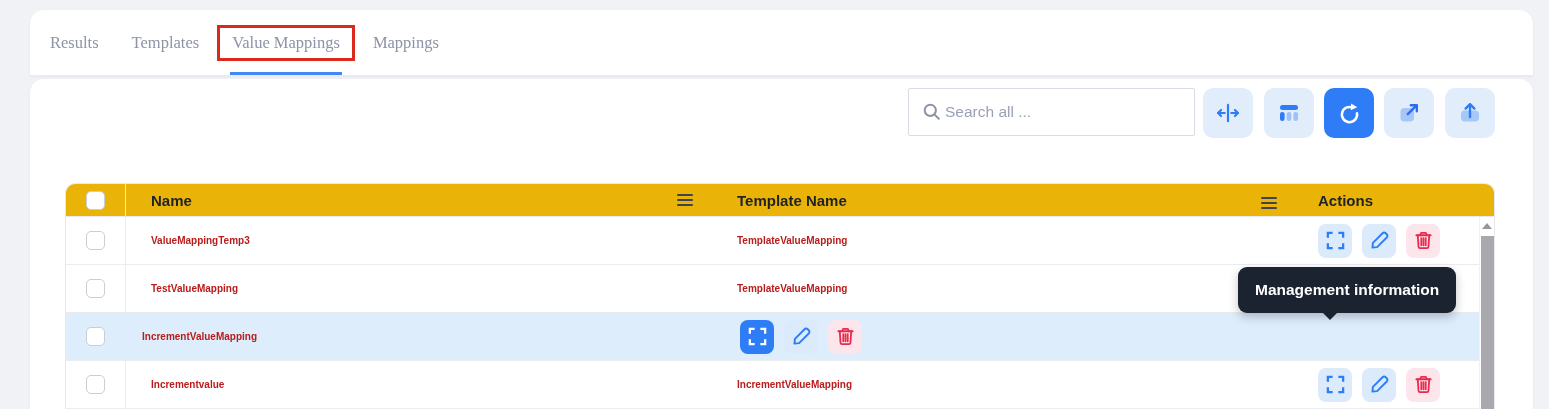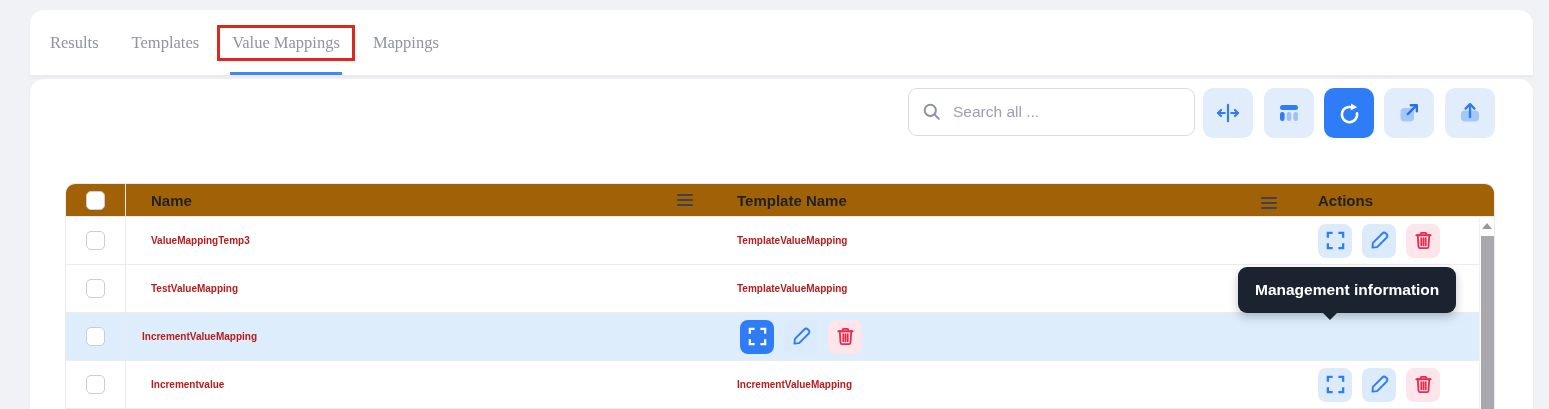--- a/index.html
+++ b/index.html
@@ -18,33 +18,33 @@
   .tabs { display:flex; height:100%; align-items:center; padding-left:20px; gap:33px;font-family:Liberation Serif, serif; }
   .tab { position:relative; height:100%; display:flex; align-items:center; color:#8d93a8; font-size:16.5px; cursor:pointer; white-space:nowrap; }
   .tab .tab-label { padding:5px 0; }
   .tab.annotated .tab-label { border:3px solid #dc291d; padding:5px 12px; margin:0 -15px; }
   .tab.active::after { content:""; position:absolute; left:-2px; right:-2px; bottom:0; height:3px; background:#4187f5; }
 
   
   .content-card { left:30px; top:79px; width:1503px; height:330px; border-radius:14px 14px 0 0; overflow:hidden; }
 
   
-  .search-box { position:absolute; left:878px; top:9px; width:287px; height:48px; border:1px solid #d6dbe6; border-radius:9px; background:#fff; display:flex; align-items:center; padding:0 13px; gap:11px; }
+  .search-box { position:absolute; left:878px; top:9px; width:287px; height:48px; border:1px solid #d6dbe6; border-radius:2px; background:#fff; display:flex; align-items:center; padding:0 13px; gap:3px; }
   .search-box input { border:none; outline:none; flex:1; font-size:15.5px; font-family:inherit; color:#3a3f4c; background:transparent; }
   .search-box input::placeholder { color:#9aa1b4; }
 
   
   .tool-btn { position:absolute; top:9px; width:50px; height:50px; border:none; border-radius:10px; background:#e2edfc; display:flex; align-items:center; justify-content:center; cursor:pointer; }
   .tool-btn.primary { background:#2e7cf6; }
   .tb1{left:1173px} .tb2{left:1234px} .tb3{left:1294px} .tb4{left:1354px} .tb5{left:1415px}
 
   
   .table { position:absolute; left:35px; top:104px; width:1430px; height:227px; border:1px solid #e7e9ee; border-radius:10px 10px 0 0; background:#fff; overflow:hidden; }
   .trow { display:grid; grid-template-columns:60px 595px 578px 1fr; align-items:center; height:48px; border-bottom:1px solid #eaecf0; font-size:10px; color:#b91c1c; background:#fff;font-weight:bold; }
-  .trow.thead { height:33px; background:#a16207; border-bottom:1px solid #e7e9ee; font-weight:bold; font-size:15px; color:#1e222b; }
+  .trow.thead { height:33px; background:#eab308; border-bottom:1px solid #e7e9ee; font-weight:bold; font-size:15px; color:#1e222b; }
   .trow.selected { background:#ddedfb; }
   .cell-check { height:100%; display:flex; align-items:center; justify-content:center; border-right:1px solid #eaecf0; }
   .checkbox { width:19px; height:19px; border:1.5px solid #c9cdd7; border-radius:5px; background:#fff; cursor:pointer; }
   .cell-name { padding-left:25px; padding-right:28px; display:flex; align-items:center; justify-content:space-between; }
   .cell-template { padding-left:16px; padding-right:22px; display:flex; align-items:flex-end; justify-content:space-between; }
   .cell-actions { padding-left:19px; display:flex; align-items:center; gap:10px; }
   .hamburger { width:16px; display:flex; flex-direction:column; gap:3px; cursor:pointer; }
   .hamburger i { display:block; height:2px; background:#3f434b; border-radius:1px; }
 
   .action-btn { width:34px; height:34px; border:none; border-radius:8px; display:flex; align-items:center; justify-content:center; cursor:pointer; }

